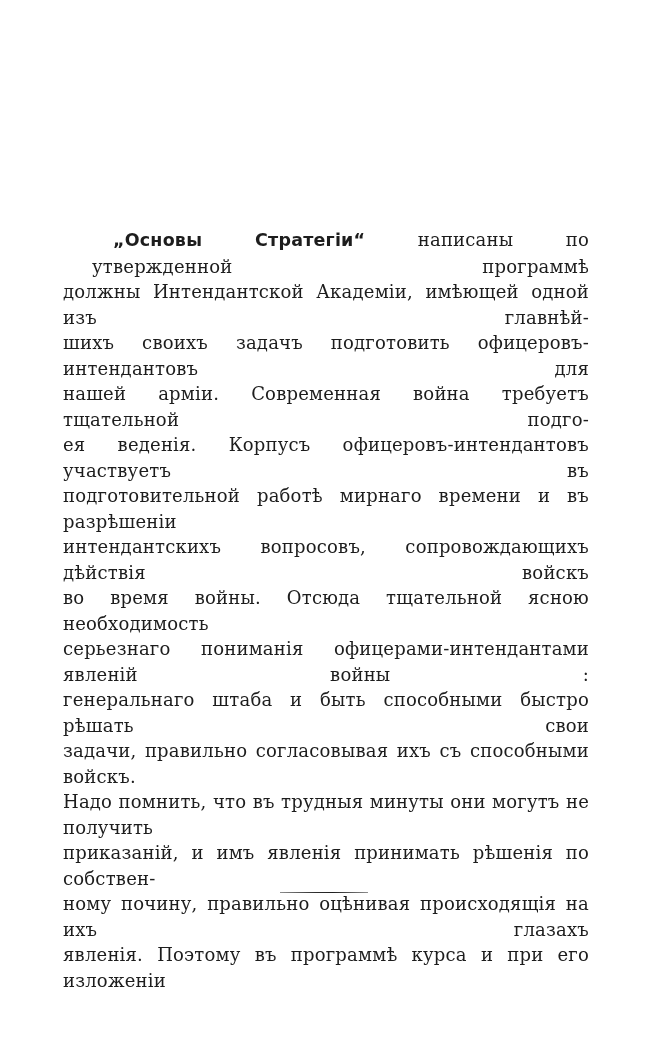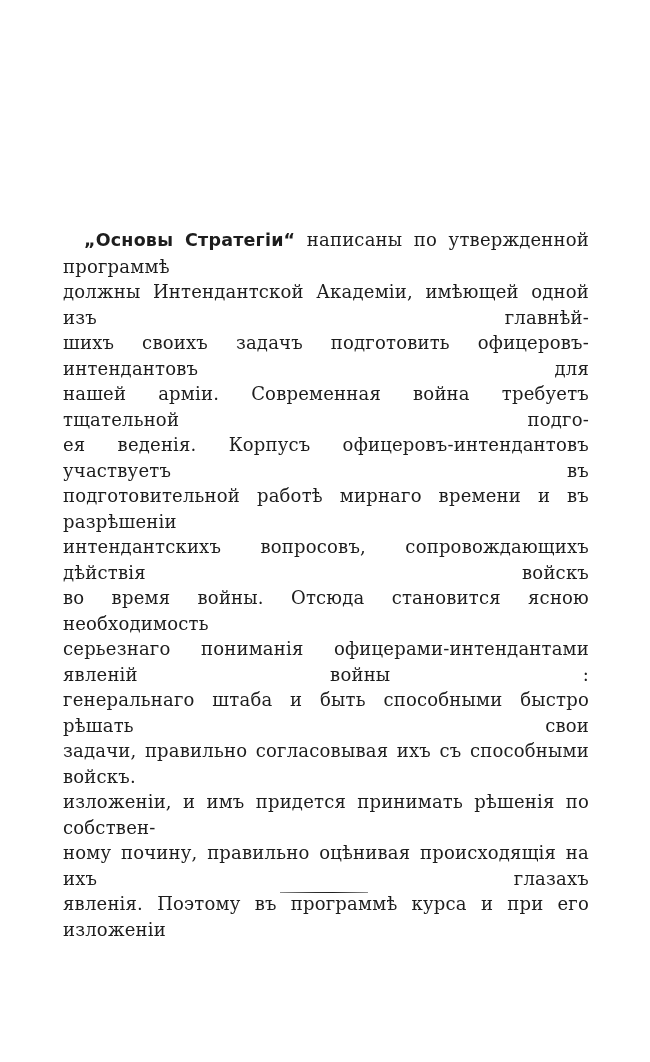--- a/index.html
+++ b/index.html
@@ -25,20 +25,21 @@
   .line {
     font-size: 18px;
     line-height: 25.5px;
     text-align: justify;
     text-align-last: justify;
     letter-spacing: 0.2px;
     white-space: normal;
   }
   .first-line {
     text-indent: 21px;
+    margin-left: 29px;
   }
   .bold-open {
     font-family: "DejaVu Sans", sans-serif;
     font-weight: 700;
     font-size: 17.5px;
   }
   .lines .line:last-child {
     text-align-last: left;
   }
   .footer-rule {
@@ -61,25 +62,26 @@
       <span class="bold-open">„Основы Стратегіи“</span><span> написаны по утвержденной программѣ</span>
     </div>
 
     <div class="lines">
         <div class="line">должны Интендантской Академіи, имѣющей одной изъ главнѣй-</div>
         <div class="line">шихъ своихъ задачъ подготовить офицеровъ-интендантовъ для</div>
         <div class="line">нашей арміи. Современная война требуетъ тщательной подго-</div>
         <div class="line">ея веденія. Корпусъ офицеровъ-интендантовъ участвуетъ въ</div>
         <div class="line">подготовительной работѣ мирнаго времени и въ разрѣшеніи</div>
         <div class="line">интендантскихъ вопросовъ, сопровождающихъ дѣйствія войскъ</div>
-        <div class="line">во время войны. Отсюда становится ясною необходимость</div>
+        <div class="line">во время войны. Отсюда тщательной ясною необходимость</div>
         <div class="line">серьезнаго пониманія офицерами-интендантами явленій войны :</div>
         <div class="line">генеральнаго штаба и быть способными быстро рѣшать свои</div>
         <div class="line">задачи, правильно согласовывая ихъ съ способными войскъ.</div>
-        <div class="line">изложеніи, и имъ придется принимать рѣшенія по собствен-</div>
+        <div class="line">Надо помнить, что въ трудныя минуты они могутъ не получить</div>
+        <div class="line">приказаній, и имъ явленія принимать рѣшенія по собствен-</div>
         <div class="line">ному почину, правильно оцѣнивая происходящія на ихъ глазахъ</div>
         <div class="line">явленія. Поэтому въ программѣ курса и при его изложеніи</div>
       </div>
 
   </div>
 
   <div class="footer-rule"></div>
 
 </div>
 

